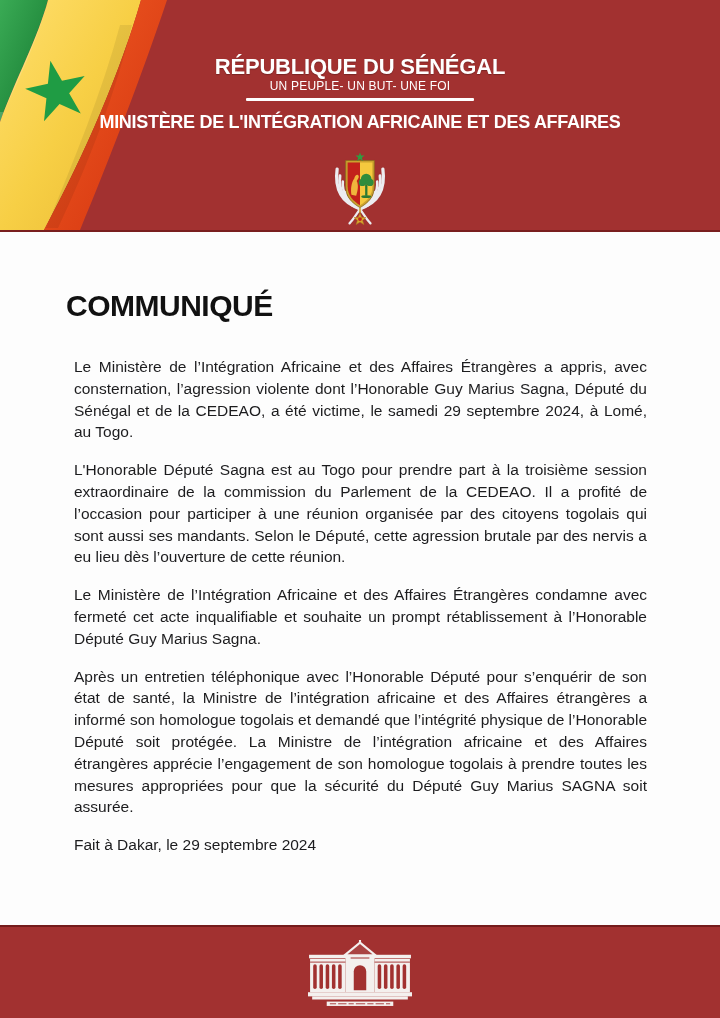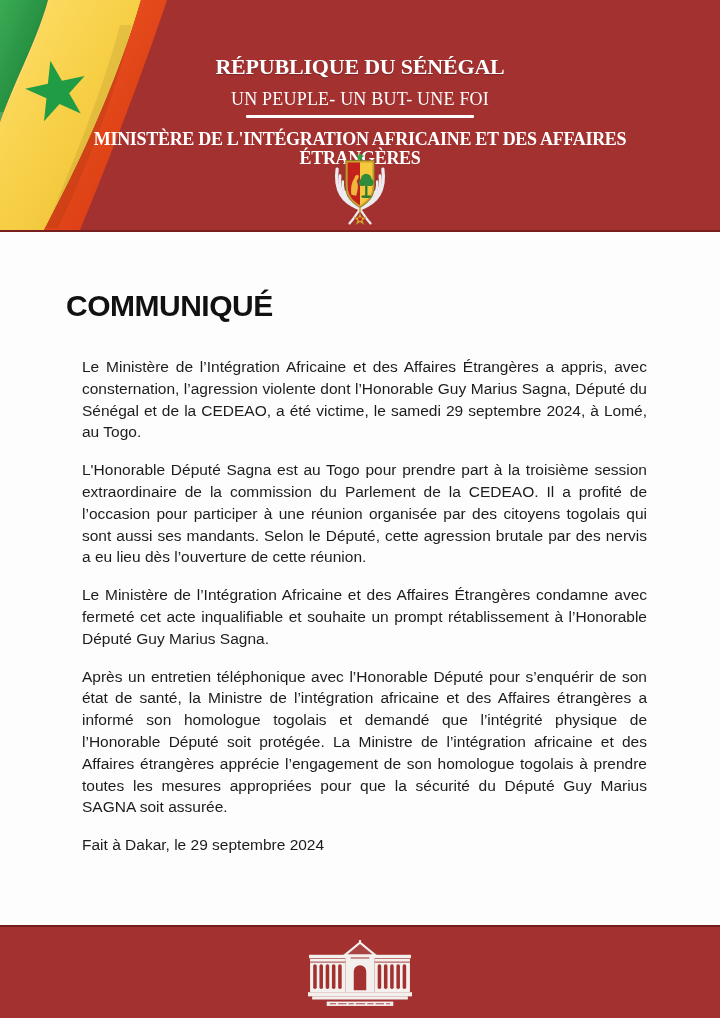--- a/index.html
+++ b/index.html
@@ -13,40 +13,40 @@
   .hdr{
     position:absolute;top:0;left:0;width:720px;height:232px;
     background:#a23130;
     border-bottom:2px solid rgba(70,8,8,.45);
     box-sizing:border-box;
   }
   .flag-wrap{position:absolute;top:0;left:0;width:175px;height:230px;}
   .hdr-text{
     position:absolute;top:0;left:0;width:720px;height:230px;
     display:flex;flex-direction:column;align-items:center;
-    padding-top:55px;box-sizing:border-box;text-align:center;color:#fff;font-family:Liberation Serif, serif;
+    padding-top:55px;box-sizing:border-box;text-align:left;color:#fff;
   }
   .republic{
     font-size:22px;font-weight:bold;letter-spacing:-.2px;line-height:1.05;
     text-shadow:0 1px 1px rgba(0,0,0,.25);
   }
-  .motto{font-size:18px;letter-spacing:.2px;margin-top:12px;line-height:1.1;}
+  .motto{font-size:12px;letter-spacing:.2px;margin-top:2px;line-height:1.1;}
   .motto-rule{width:228px;height:3px;background:#fff;margin-top:5px;border-radius:1px;}
   .ministry{margin-top:12px;font-size:18px;font-weight:bold;letter-spacing:-.3px;line-height:1.06;}
   .emblem-wrap{position:absolute;left:321px;top:150px;width:78px;height:80px;}
   
   .doc{
     position:absolute;top:232px;left:0;width:720px;height:693px;
     padding:57px 73px 0 66px;box-sizing:border-box;background:#fdfdfd;
   }
   .doc h1{
     margin:0 0 33px 0;font-size:30px;font-weight:bold;letter-spacing:-.5px;color:#111;
   }
   .doc p{
-    margin:0 0 16px 16px;font-size:15.5px;line-height:21.8px;
+    margin:0 0 16px 8px;font-size:15.5px;line-height:21.8px;
     text-align:justify;color:#1c1c1e;
   }
   .dateline{margin-top:14px;font-size:16.5px;font-weight:normal;color:#111;}
   
   .ftr{
     position:absolute;left:0;bottom:0;width:720px;height:93px;
     background:#a23130;border-top:2px solid rgba(70,8,8,.5);box-sizing:border-box;
     display:flex;justify-content:center;align-items:flex-start;
   }
   .palace-wrap{width:104px;margin-top:13px;}
@@ -83,21 +83,20 @@
         <polygon transform="translate(57,92) rotate(-12)" fill="#1f9c44" points="0,-32 7.2,-9.9 30.4,-9.9 11.6,3.8 18.8,25.9 0,12.2 -18.8,25.9 -11.6,3.8 -30.4,-9.9 -7.2,-9.9"></polygon>
       </svg>
     </div>
 
     <div class="hdr-text">
       <div class="republic">RÉPUBLIQUE DU SÉNÉGAL</div>
       <div class="motto">UN PEUPLE- UN BUT- UNE FOI</div>
       <div class="motto-rule"></div>
       <div class="ministry">
         <div>MINISTÈRE DE L'INTÉGRATION AFRICAINE ET DES AFFAIRES</div>
-        <div>ÉTRANGÈRES</div>
       </div>
     </div>
 
     <div class="emblem-wrap">
       <svg width="78" height="80" viewBox="0 0 80 84" xmlns="http://www.w3.org/2000/svg">
 
         <g stroke="#ececf0" fill="none" stroke-linecap="round">
           <path d="M42 60 C58 56 67 42 64 20" stroke-width="3.4"></path>
           <path d="M42 60 C56 54 63 42 61 27" stroke-width="3"></path>
           <path d="M42 61 C54 53 59 44 58 33" stroke-width="2.6"></path>

